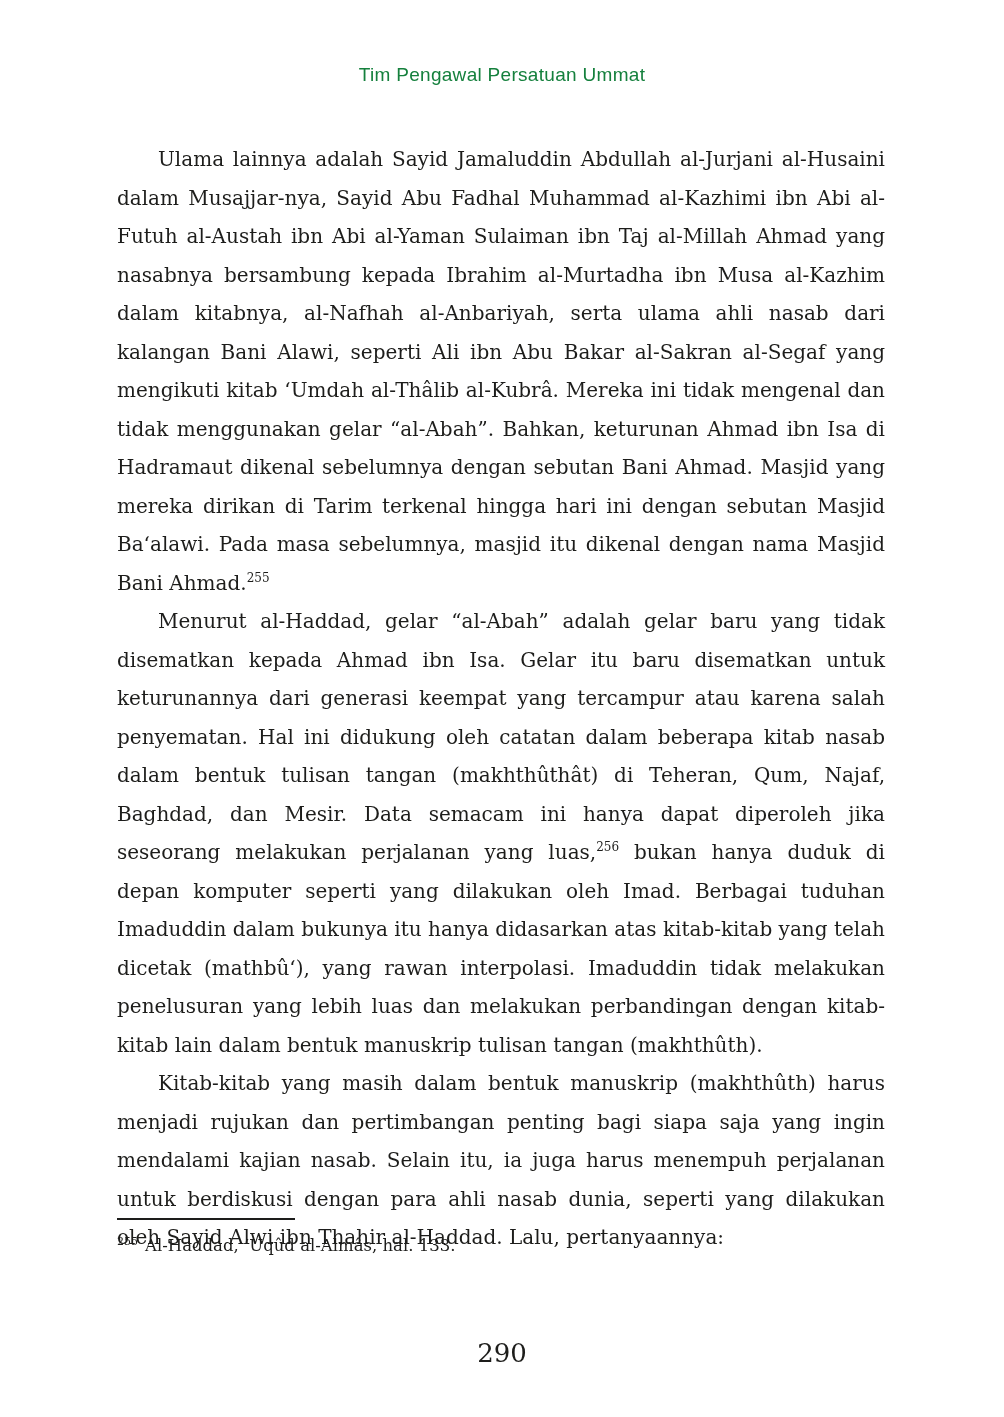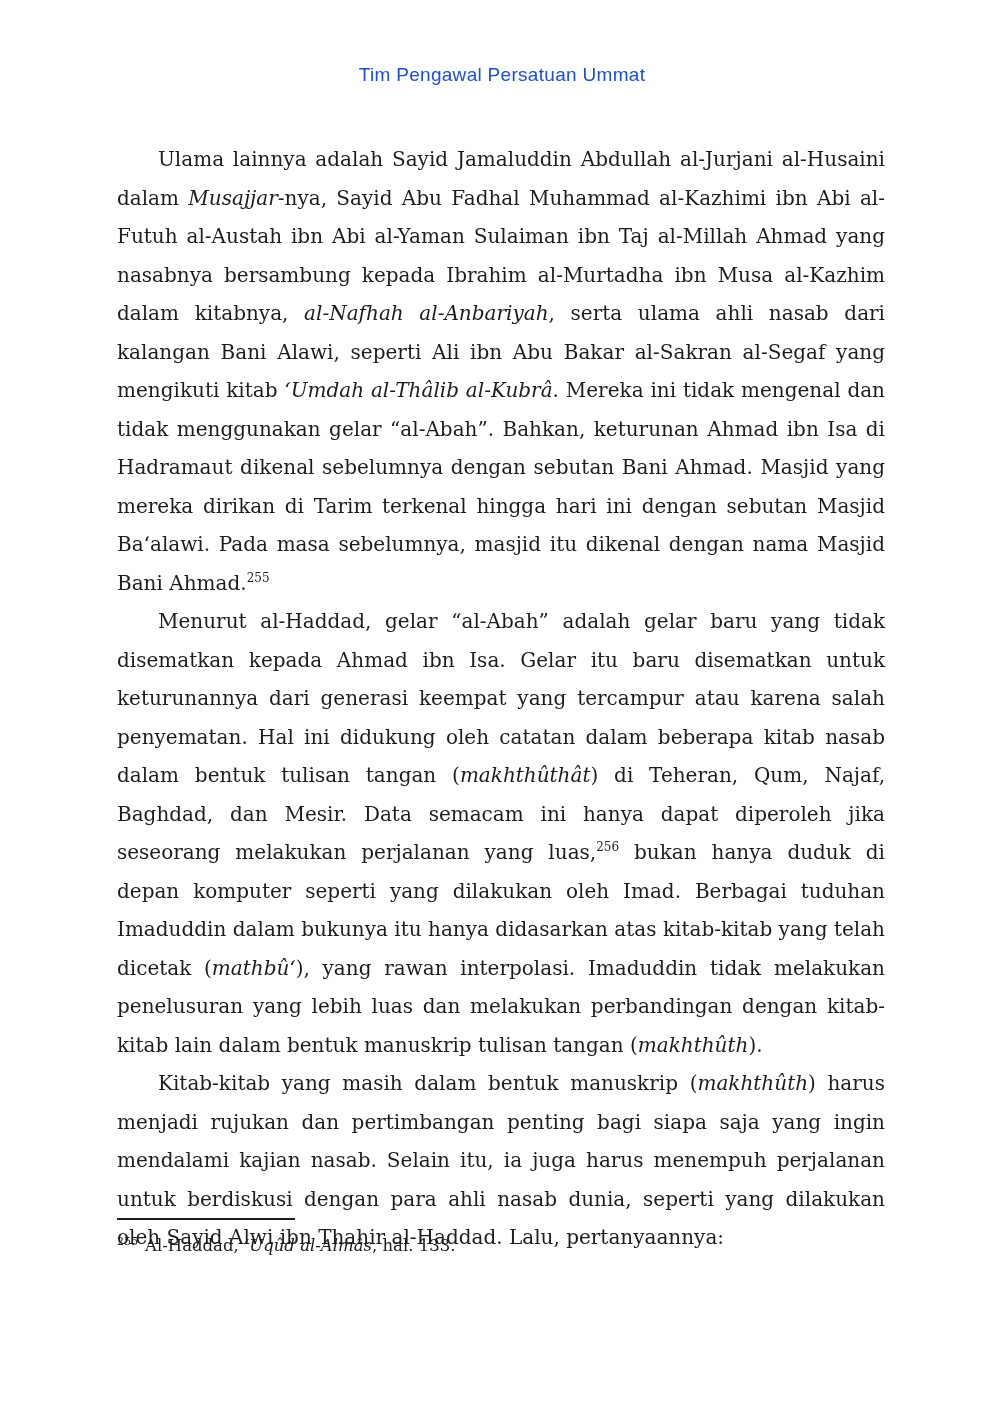--- a/index.html
+++ b/index.html
@@ -18,37 +18,37 @@
   }
   .running-header {
     position: absolute;
     top: 64px;
     left: 0;
     right: 0;
     text-align: center;
     font-family: "Liberation Sans", sans-serif;
     font-size: 19px;
     letter-spacing: 0.3px;
-    color: #1d4ed8;
+    color: #15803d;
   }
   .body-text {
     position: absolute;
     left: 117px;
     top: 140px;
     width: 768px;
     text-align: justify;
     font-size: 20px;
     line-height: 38.5px;
   }
   .body-text p {
     margin: 0;
     text-indent: 41px;
   }
   .run { font-style: normal; }
-  .run.italic { font-style: italic; }
+  .run.italic { }
   sup.fn-ref {
     font-size: 12px;
     line-height: 0;
     vertical-align: super;
   }
   .footnotes {
     position: absolute;
     left: 117px;
     top: 1210px;
     width: 768px;
@@ -103,14 +103,15 @@
 
   <div class="footnotes">
     <div class="fn-rule"></div>
 
     <p class="footnote">
       <sup class="fn-marker">255</sup><span class="run">Al-Haddad, </span><span class="run italic">‘Uqûd al-Almâs</span><span class="run">, hal. 133.</span>
     </p>
 
   </div>
 
+  <div class="page-number">290</div>
 
 </div>
 
 </body></html>

